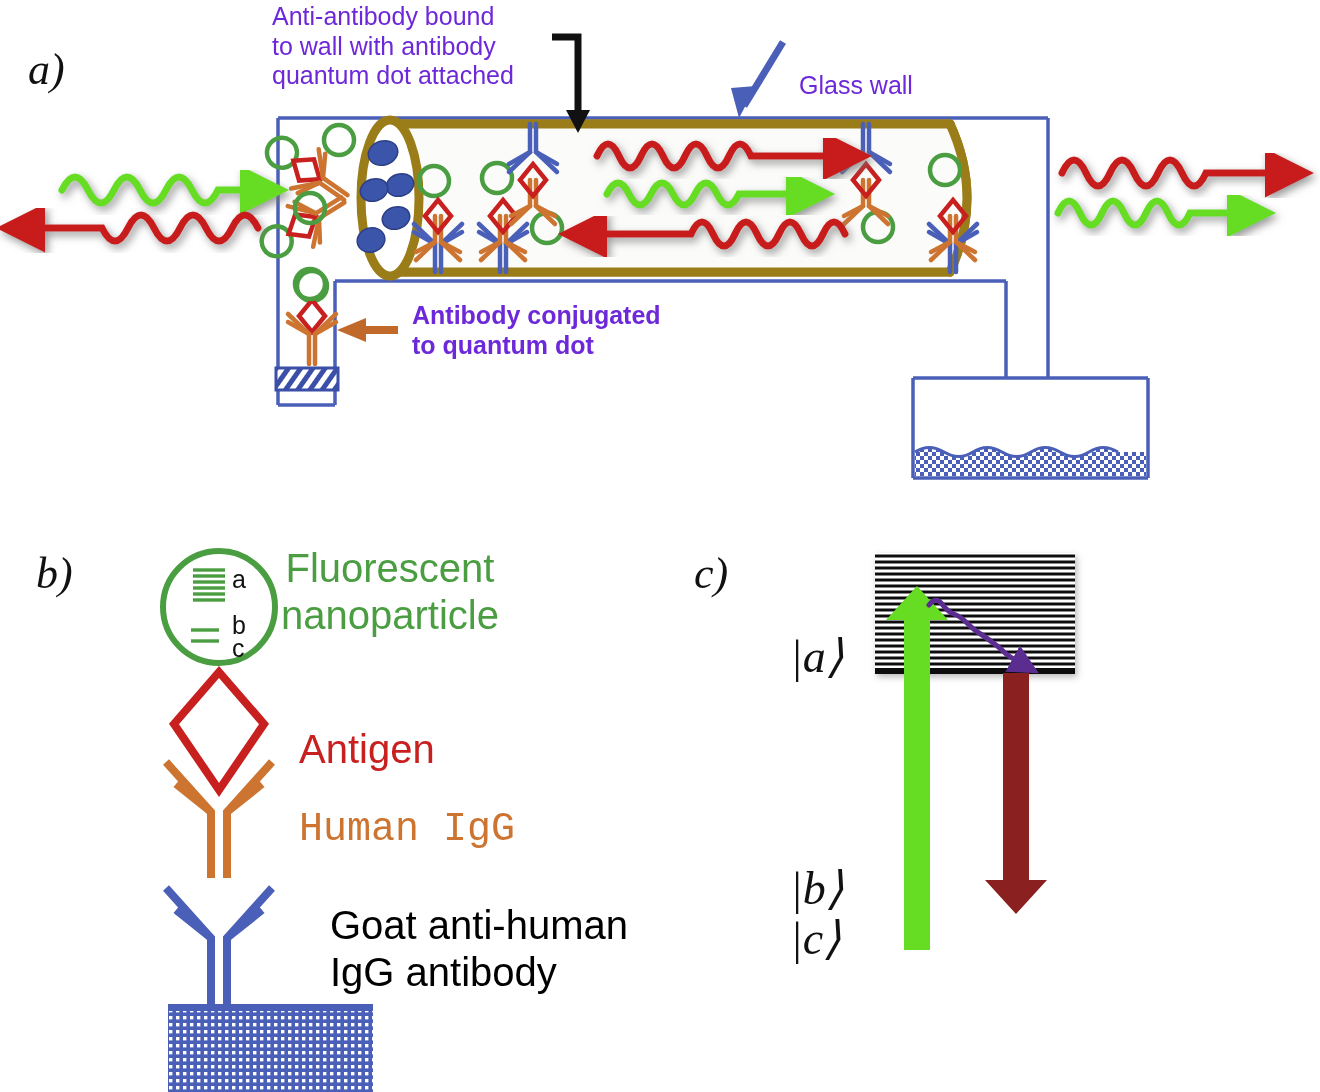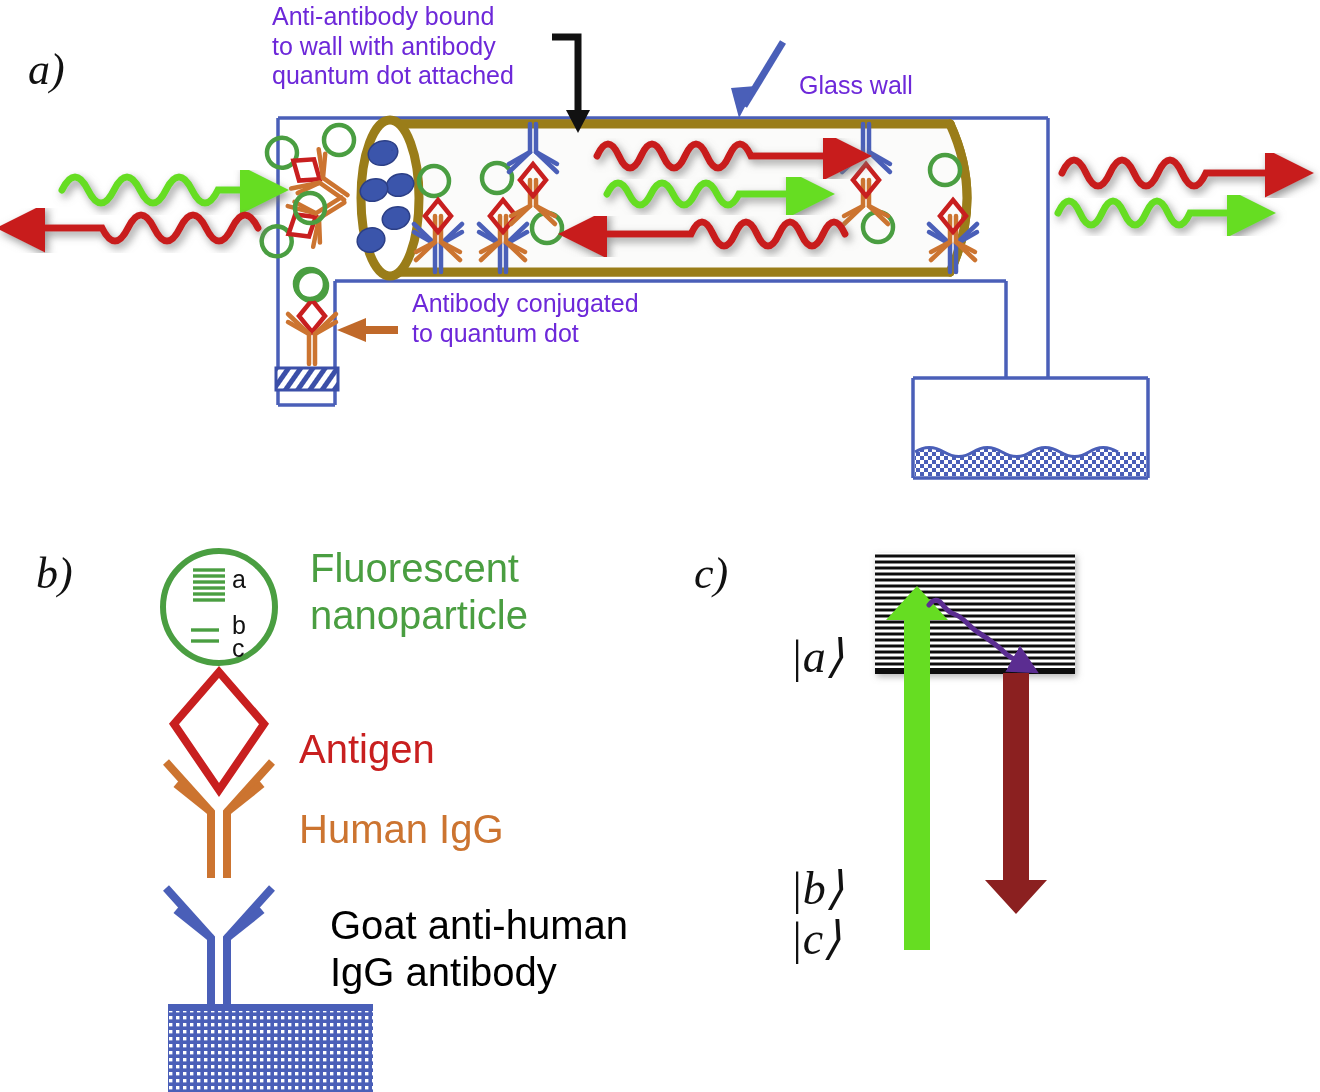--- a/index.html
+++ b/index.html
@@ -350,35 +350,35 @@
 </svg>
 
 <div class="txt panel-lbl" style="left:28px;top:44px;">a)</div>
 
 <div class="txt black-cap" style="left:272px;top:2px;">Anti-antibody bound
 to wall with antibody
 quantum dot attached</div>
 
 <div class="txt black-cap" style="left:799px;top:43px;margin-top:28px;">Glass wall</div>
 
-<div class="txt black-cap" style="left:412px;top:289px;">Antibody conjugated
+<div class="txt black-cap" style="left:412px;top:301px;font-weight:bold;">Antibody conjugated
 to quantum dot</div>
 
 <div class="txt panel-lbl" style="left:36px;top:548px;">b)</div>
 
 <div class="txt abc" style="left:232px;top:565px;">a</div>
 <div class="txt abc" style="left:232px;top:611px;">b</div>
 <div class="txt abc" style="left:232px;top:634px;">c</div>
 
-<div class="txt green-cap" style="left:310px;top:545px;">Fluorescent
+<div class="txt green-cap" style="left:281px;top:545px;text-align:center;">Fluorescent
 nanoparticle</div>
 
 <div class="txt red-cap" style="left:299px;top:696px;margin-top:30px;">Antigen</div>
 
-<div class="txt orange-cap" style="left:299px;top:806px;">Human IgG</div>
+<div class="txt orange-cap" style="left:299px;top:806px;font-family:Liberation Mono, monospace;">Human IgG</div>
 
 <div class="txt blue-cap" style="left:330px;top:902px;">Goat anti-human
 IgG antibody</div>
 
 <div class="txt panel-lbl" style="left:694px;top:548px;">c)</div>
 
 <div class="txt ket" style="left:790px;top:630px;">|a⟩</div>
 <div class="txt ket" style="left:790px;top:862px;">|b⟩</div>
 <div class="txt ket" style="left:790px;top:912px;">|c⟩</div>
 

